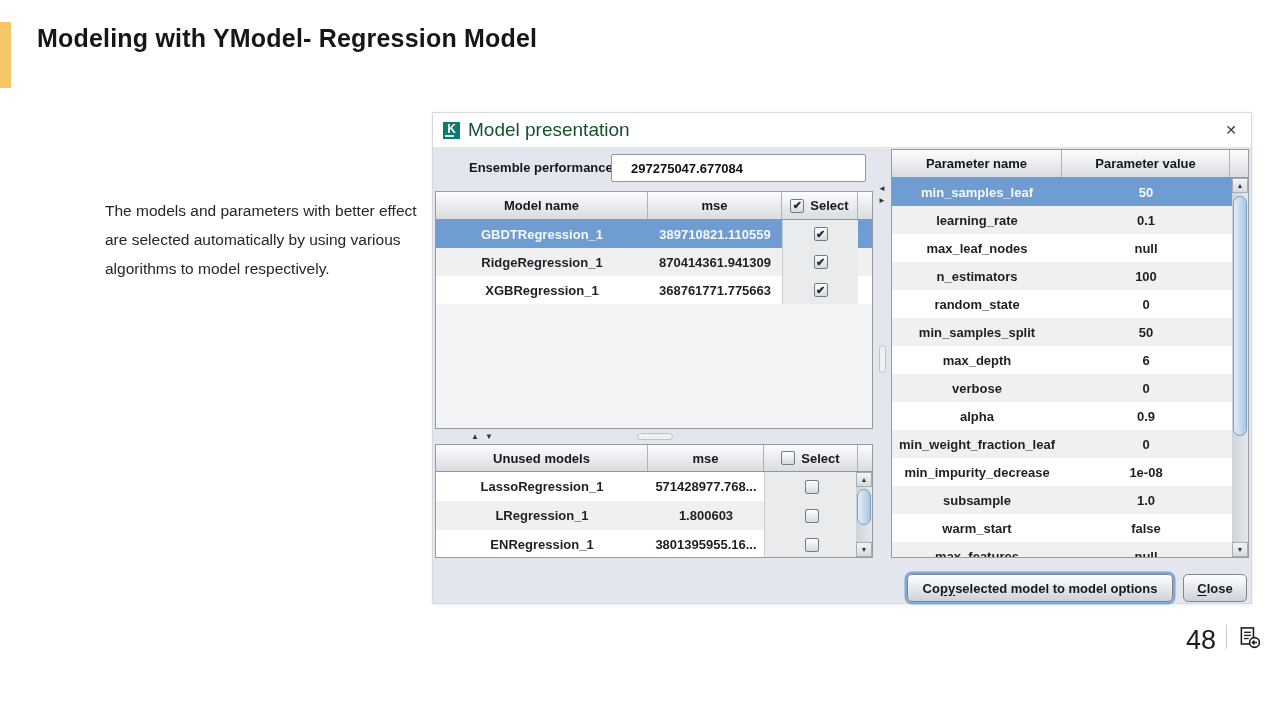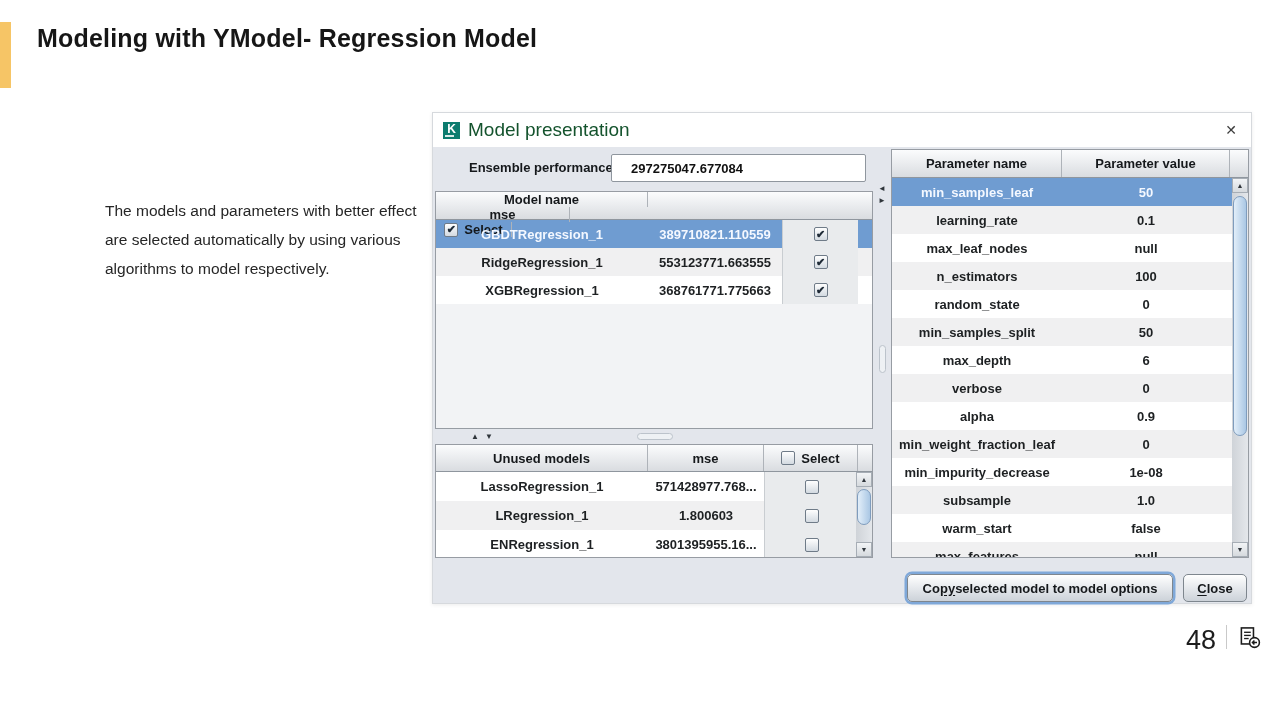--- a/index.html
+++ b/index.html
@@ -45,21 +45,21 @@
         justify-content:center; font-size:11px; color:#1e2a36; font-weight:bold; cursor:pointer; }
 
   
   .ens-label { position:absolute; left:10px; top:47px; font-size:13px; font-weight:600; color:#15181b;padding-left:26px; }
   .ens-field { position:absolute; left:178px; top:41px; width:255px; height:28px; background:#fff;
                border:1px solid #8f969e; border-radius:2px; font-size:13px; font-weight:600;
                padding:0 19px; color:#111; font-family:"Liberation Sans",sans-serif; }
 
   .top-table { position:absolute; left:2px; top:78px; width:438px; height:238px;
                border:1px solid #979ca3; background:#f2f3f5; overflow:hidden; }
-  .top-table .thead { height:28px;flex-direction:column; }
+  .top-table .thead { height:28px; }
   .top-table .trow { height:28px; }
 
   .hsplit { position:absolute; left:2px; top:316px; width:438px; height:15px; display:flex; align-items:center; }
   .hsplit .touch { display:flex; gap:6px; margin-left:36px; }
   .hsplit .arr { font-size:8px; color:#2f353b; line-height:1; cursor:pointer; }
   .hgrip { position:absolute; left:202px; top:4px; width:36px; height:7px; border-radius:4px;
            background:#eef1f4; border:1px solid #bcc3cb; cursor:row-resize; }
 
   .bot-table { position:absolute; left:2px; top:331px; width:438px; height:114px;
                border:1px solid #979ca3; background:#f2f3f5; overflow:hidden; }
@@ -128,21 +128,21 @@
         </div>
         <div class="trow row-sel" style="background:#6f9cd1">
       <span class="cell" style="width:212px">GBDTRegression_1</span>
       <span class="cell" style="width:134px">389710821.110559</span>
       <span class="cell selcell" style="width:76px">
             <span class="cb">✔</span>
           </span>
         </div>
         <div class="trow row-alt">
       <span class="cell" style="width:212px">RidgeRegression_1</span>
-      <span class="cell" style="width:134px">553123771.663555</span>
+      <span class="cell" style="width:134px">870414361.941309</span>
       <span class="cell selcell" style="width:76px">
             <span class="cb">✔</span>
           </span>
         </div>
         <div class="trow row-white">
       <span class="cell" style="width:212px">XGBRegression_1</span>
       <span class="cell" style="width:134px">368761771.775663</span>
       <span class="cell selcell" style="width:76px">
             <span class="cb">✔</span>
           </span>

